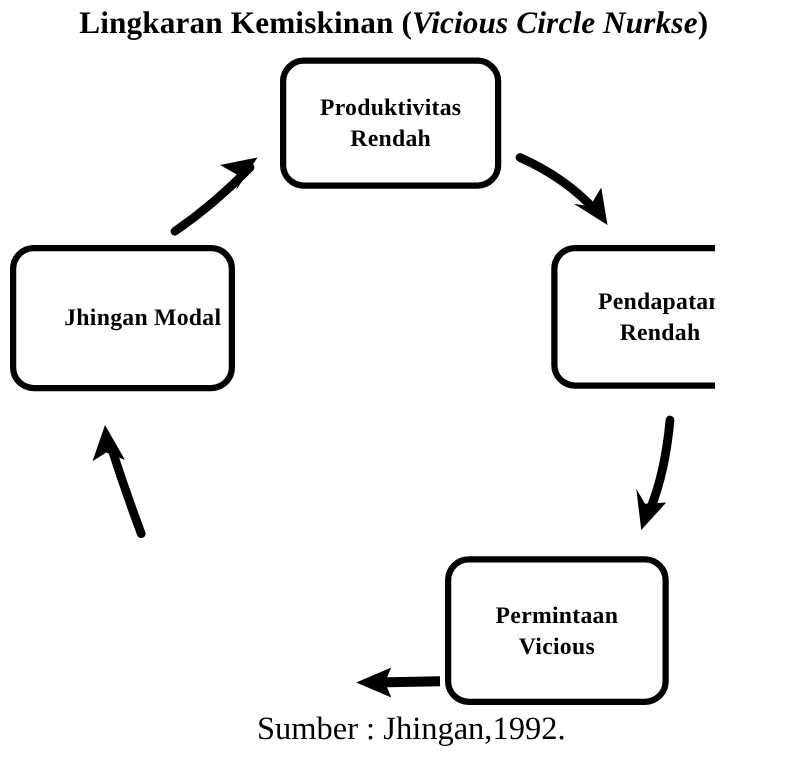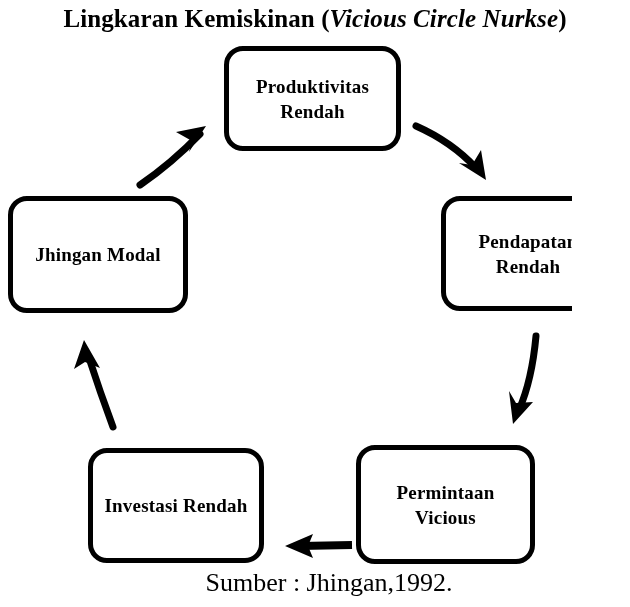--- a/index.html
+++ b/index.html
@@ -38,21 +38,21 @@
 
   
   .node {
     position: absolute;
     box-sizing: border-box;
     border: 5px solid #000000;
     border-radius: 19px;
     background: #ffffff;
     display: flex;
     align-items: center;
-    justify-content: center;
+    justify-content: flex-end;
     text-align: center;
     font-size: 19px;
     font-weight: bold;
     line-height: 25px;
     letter-spacing: 0.2px;
   }
   .node .label {
     display: block;
     padding: 0 6px;
   }
@@ -127,23 +127,20 @@
   </div>
 
   <div class="node" id="node-pendapatan">
     <span class="label">Pendapatan Rendah</span>
   </div>
 
   <div class="node" id="node-permintaan">
     <span class="label">Permintaan Vicious</span>
   </div>
 
-  <div class="node" id="node-investasi">
-    <span class="label">Investasi Rendah</span>
-  </div>
 
   <div class="node" id="node-kurangmodal">
     <span class="label">Jhingan Modal</span>
   </div>
 
   <div id="caption">Sumber : Jhingan,1992.</div>
 
 </div>
 
 </body></html>

